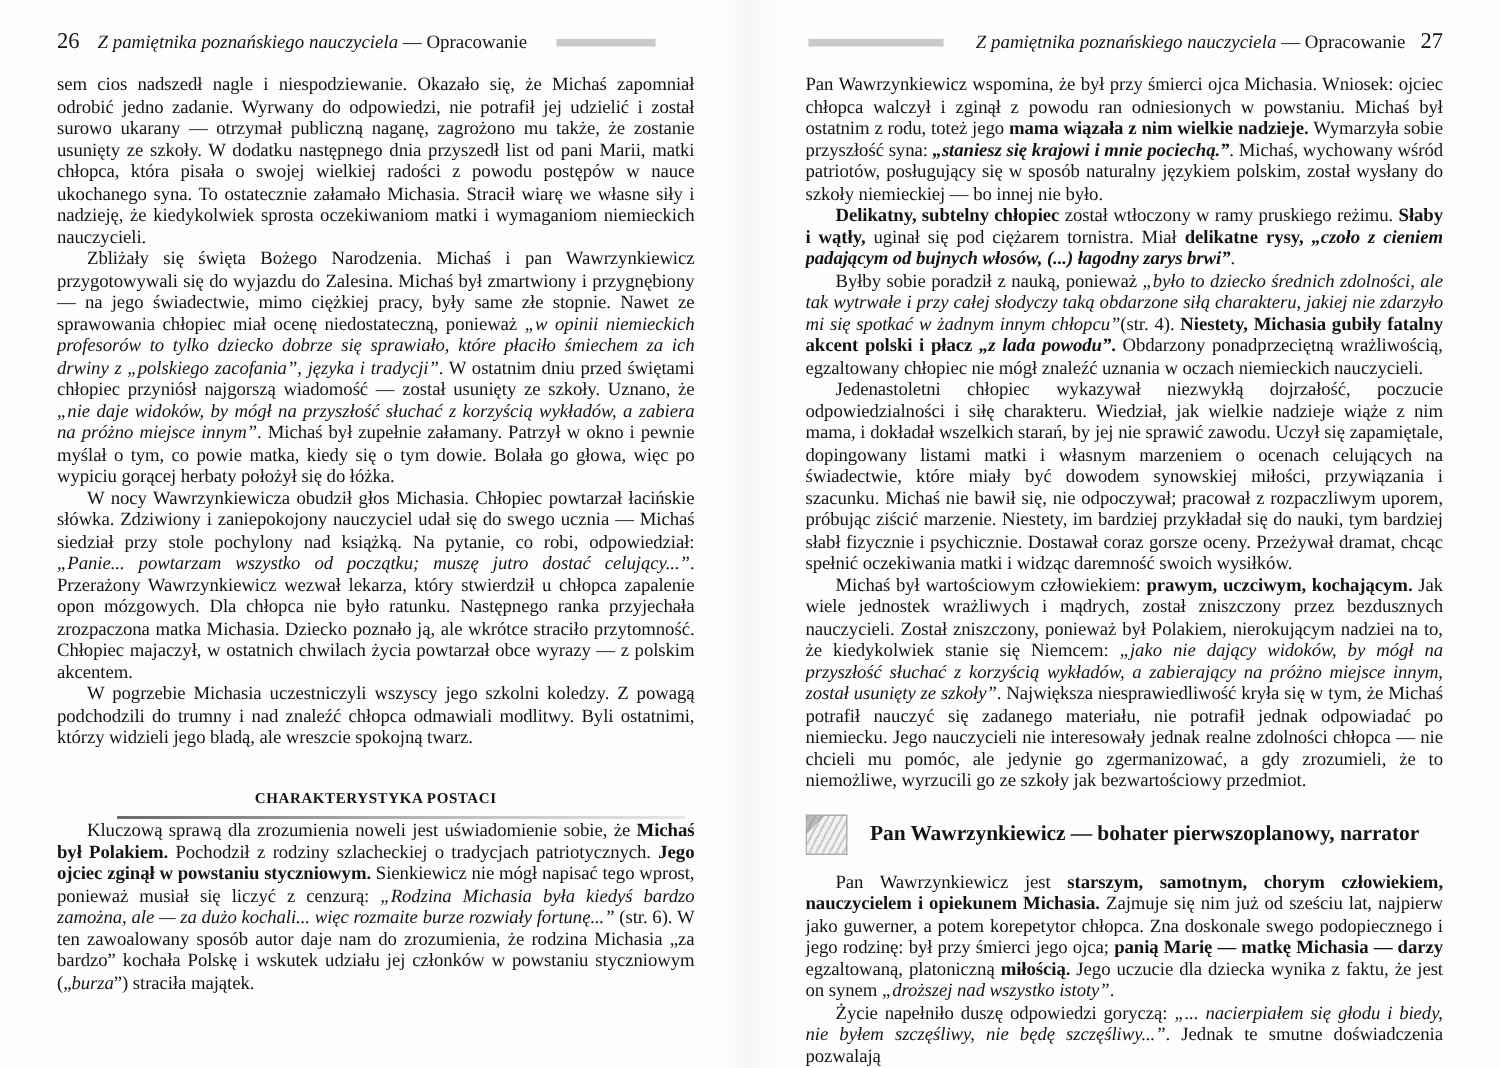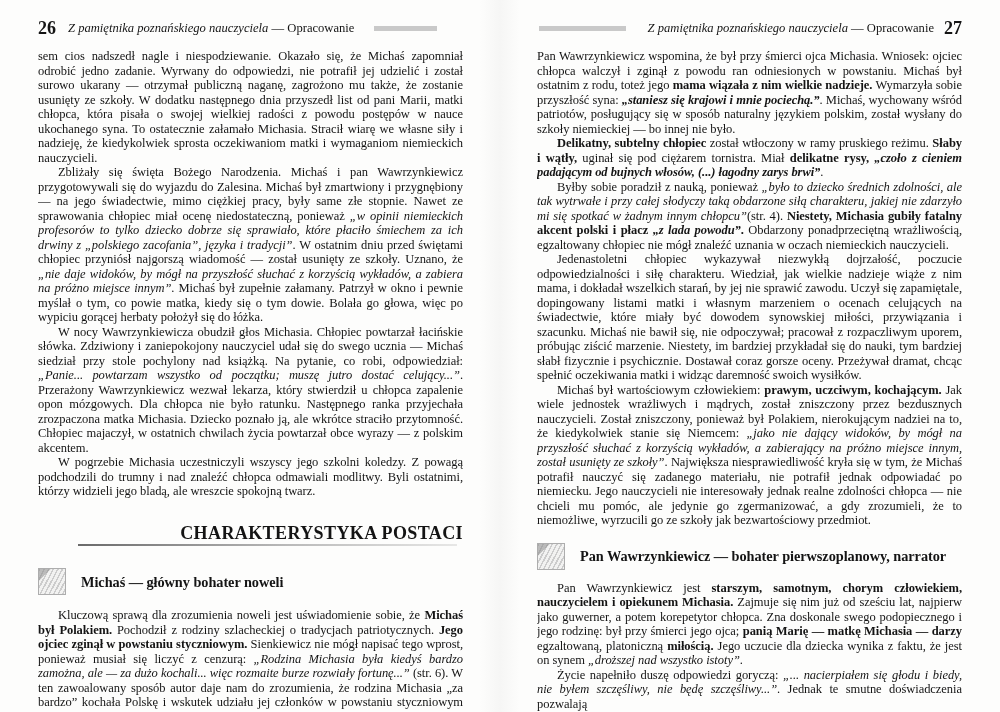--- a/index.html
+++ b/index.html
@@ -23,21 +23,21 @@
   }
   .page-left  { left: 38px; }
   .page-right { left: 537px; }
 
   .phead {
     margin-top: 21px;
     display: flex; align-items: center;
     font-size: 12.6px; line-height: 15px;
     white-space: nowrap;
   }
-  .pnum { font-weight: bold; font-size: 18px; }
+  .pnum { font-weight: normal; font-size: 15px; }
   .ptitle i { font-style: italic; }
   .page-left  .pnum   { margin-right: 12px; }
   .page-right .pnum   { margin-left: 10px; }
   .hbar {
     height: 5px; background: #c9c9c9; flex: 1 1 auto;
   }
   .page-left  .hbar { margin-left: 20px; margin-right: 26px; }
   .page-right .hbar { margin-left: 2px;  margin-right: 22px; }
 
   .pbody {
@@ -46,22 +46,22 @@
     line-height: 14.5px;
     text-align: justify;
     letter-spacing: -0.05px;
     hyphens: auto;
   }
   .pbody p { margin: 0; text-indent: 20px; }
   .pbody p.cont { text-indent: 0; }
 
   .sechead {
     margin: 27px 0 0 0;
-    text-align: right;
-    font-size: 18px;
+    text-align: center;
+    font-size: 10px;
     font-weight: bold;
     letter-spacing: 0.4px;
     text-indent: 0;
   }
   .secrule {
     height: 2px;
     margin: 4px 6px 0 40px;
     background: linear-gradient(to right, #6a6a6a, #b9b9b9 55%, #e7e7e6 100%);
   }
 
@@ -96,24 +96,20 @@
       <span class="ptitle"><i>Z pamiętnika poznańskiego nauczyciela</i><span> — Opracowanie</span></span>
       <span class="hbar"></span>
     </div>
     <div class="pbody">
       <p class="cont"><span>sem cios nadszedł nagle i niespodziewanie. Okazało się, że Michaś zapomniał odrobić jedno zadanie. Wyrwany do odpowiedzi, nie potrafił jej udzielić i został surowo ukarany — otrzymał publiczną naganę, zagrożono mu także, że zostanie usunięty ze szkoły. W dodatku następnego dnia przyszedł list od pani Marii, matki chłopca, która pisała o swojej wielkiej radości z powodu postępów w nauce ukochanego syna. To ostatecznie załamało Michasia. Stracił wiarę we własne siły i nadzieję, że kiedykolwiek sprosta oczekiwaniom matki i wymaganiom niemieckich nauczycieli.</span></p>
       <p><span>Zbliżały się święta Bożego Narodzenia. Michaś i pan Wawrzynkiewicz przygotowywali się do wyjazdu do Zalesina. Michaś był zmartwiony i przygnębiony — na jego świadectwie, mimo ciężkiej pracy, były same złe stopnie. Nawet ze sprawowania chłopiec miał ocenę niedostateczną, ponieważ </span><span style="font-style: italic;">„w opinii niemieckich profesorów to tylko dziecko dobrze się sprawiało, które płaciło śmiechem za ich drwiny z „polskiego zacofania”, języka i tradycji”</span><span>. W ostatnim dniu przed świętami chłopiec przyniósł najgorszą wiadomość — został usunięty ze szkoły. Uznano, że </span><span style="font-style: italic;">„nie daje widoków, by mógł na przyszłość słuchać z korzyścią wykładów, a zabiera na próżno miejsce innym”</span><span>. Michaś był zupełnie załamany. Patrzył w okno i pewnie myślał o tym, co powie matka, kiedy się o tym dowie. Bolała go głowa, więc po wypiciu gorącej herbaty położył się do łóżka.</span></p>
       <p><span>W nocy Wawrzynkiewicza obudził głos Michasia. Chłopiec powtarzał łacińskie słówka. Zdziwiony i zaniepokojony nauczyciel udał się do swego ucznia — Michaś siedział przy stole pochylony nad książką. Na pytanie, co robi, odpowiedział: </span><span style="font-style: italic;">„Panie... powtarzam wszystko od początku; muszę jutro dostać celujący...”</span><span>. Przerażony Wawrzynkiewicz wezwał lekarza, który stwierdził u chłopca zapalenie opon mózgowych. Dla chłopca nie było ratunku. Następnego ranka przyjechała zrozpaczona matka Michasia. Dziecko poznało ją, ale wkrótce straciło przytomność. Chłopiec majaczył, w ostatnich chwilach życia powtarzał obce wyrazy — z polskim akcentem.</span></p>
       <p><span>W pogrzebie Michasia uczestniczyli wszyscy jego szkolni koledzy. Z powagą podchodzili do trumny i nad znaleźć chłopca odmawiali modlitwy. Byli ostatnimi, którzy widzieli jego bladą, ale wreszcie spokojną twarz.</span></p>
       <h2 class="sechead">CHARAKTERYSTYKA POSTACI</h2>
       <div class="secrule"></div>
-      <div class="subhead">
-        <span class="ornament"></span>
-        <h3>Michaś — główny bohater noweli</h3>
-      </div>
       <p><span>Kluczową sprawą dla zrozumienia noweli jest uświadomienie sobie, że </span><span style="font-weight: bold;">Michaś był Polakiem.</span><span> Pochodził z rodziny szlacheckiej o tradycjach patriotycznych. </span><span style="font-weight: bold;">Jego ojciec zginął w powstaniu styczniowym.</span><span> Sienkiewicz nie mógł napisać tego wprost, ponieważ musiał się liczyć z cenzurą: </span><span style="font-style: italic;">„Rodzina Michasia była kiedyś bardzo zamożna, ale — za dużo kochali... więc rozmaite burze rozwiały fortunę...”</span><span> (str. 6). W ten zawoalowany sposób autor daje nam do zrozumienia, że rodzina Michasia „za bardzo” kochała Polskę i wskutek udziału jej członków w powstaniu styczniowym („</span><span style="font-style: italic;">burza</span><span>”) straciła majątek.</span></p>
     </div>
   </div>
 
   <div class="page page-right">
     <div class="phead">
       <span class="hbar"></span>
       <span class="ptitle"><i>Z pamiętnika poznańskiego nauczyciela</i><span> — Opracowanie</span></span>
       <span class="pnum">27</span>
     </div>

